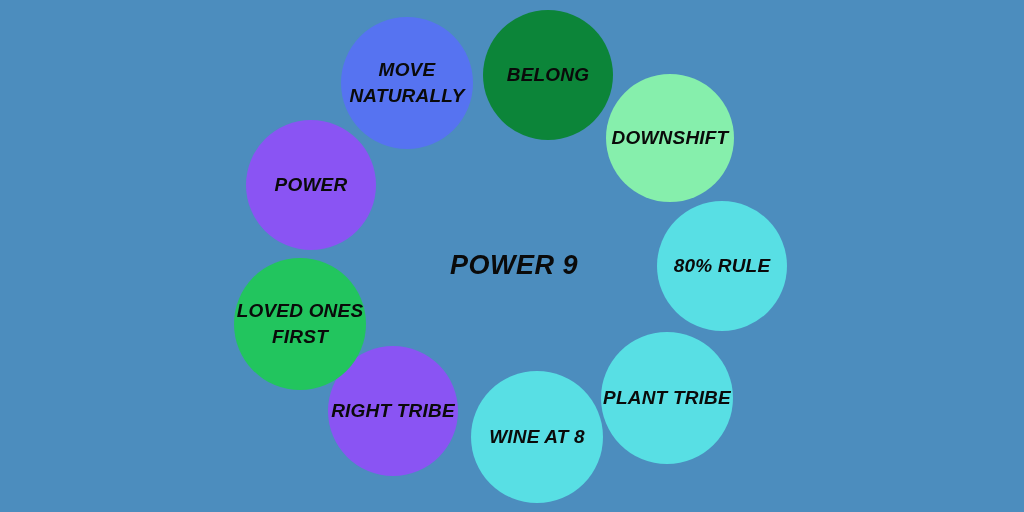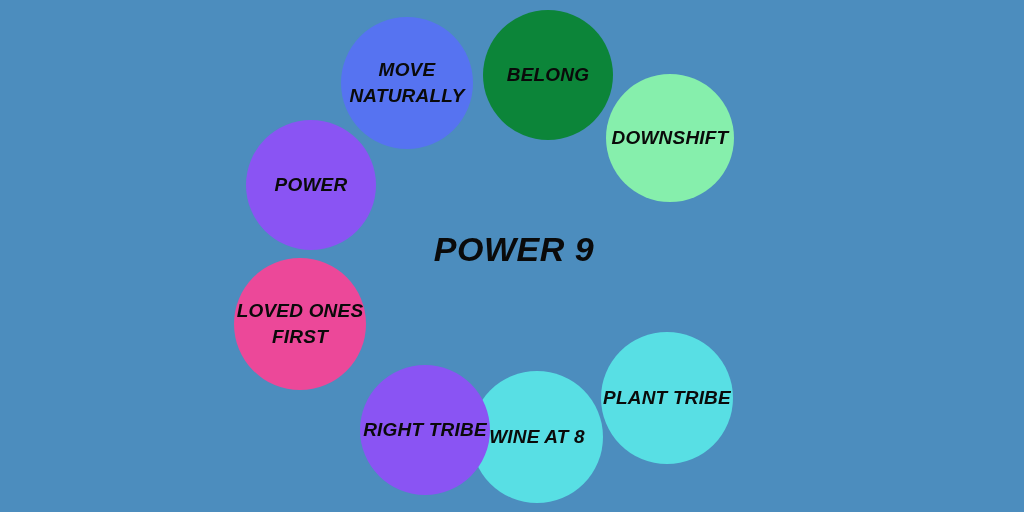--- a/index.html
+++ b/index.html
@@ -25,57 +25,61 @@
     font-size: 19px;
     line-height: 1.35;
     color: #0a0a0a;
     letter-spacing: 0.2px;
   }
   .diagram-title {
     position: absolute;
     transform: translate(-50%, -50%);
     font-weight: 700;
     font-style: italic;
-    font-size: 34px;
+    font-size: 27px;
     letter-spacing: 0.5px;
     white-space: pre;
+    margin-top: 16px;
   }
 </style>
 </head>
 <body>
 
 <div class="stage" style="background: rgb(76, 141, 190); width: 1024px; height: 512px;">
 
   <div class="circle" style="left: 341px; top: 17px; height: 132px; width: 132px; background: rgb(86, 115, 241);">
     <span class="circle-label">MOVE
 NATURALLY</span>
   </div>
 
   <div class="circle" style="left: 483px; top: 10px; height: 130px; width: 130px; background: rgb(12, 133, 57);">
     <span class="circle-label">BELONG</span>
   </div>
 
   <div class="circle" style="left: 606px; top: 74px; height: 128px; width: 128px; background: #86efac;">
     <span class="circle-label">DOWNSHIFT</span>
   </div>
 
+  <div class="circle" style="left: 657px; top: 201px; height: 130px; width: 130px; background: rgb(88, 223, 228);">
+    <span class="circle-label">80% RULE</span>
+  </div>
 
   <div class="circle" style="left: 601px; top: 332px; height: 132px; width: 132px; background: rgb(88, 223, 228);">
     <span class="circle-label">PLANT TRIBE</span>
   </div>
 
   <div class="circle" style="left: 471px; top: 371px; height: 132px; width: 132px; background: rgb(88, 223, 228);">
     <span class="circle-label">WINE AT 8</span>
   </div>
 
-  <div class="circle" style="left: 328px; top: 365px; height: 130px; width: 130px; background: rgb(138, 84, 243); margin-left: 32px;">
+  <div class="circle" style="left: 328px; top: 346px; height: 130px; width: 130px; background: rgb(138, 84, 243);">
     <span class="circle-label">RIGHT TRIBE</span>
   </div>
 
-  <div class="circle" style="left: 234px; top: 258px; height: 132px; width: 132px; background: #ec4899;">
+  <div class="circle" style="left: 234px; top: 258px; height: 132px; width: 132px; background: #22c55e;">
     <span class="circle-label">LOVED ONES
 FIRST</span>
   </div>
 
   <div class="circle" style="left: 246px; top: 120px; height: 130px; width: 130px; background: rgb(138, 84, 243);">
     <span class="circle-label">POWER</span>
   </div>
 
   <div class="diagram-title" style="left: 514px; top: 249px; color: rgb(10, 10, 10);">POWER 9</div>
 

